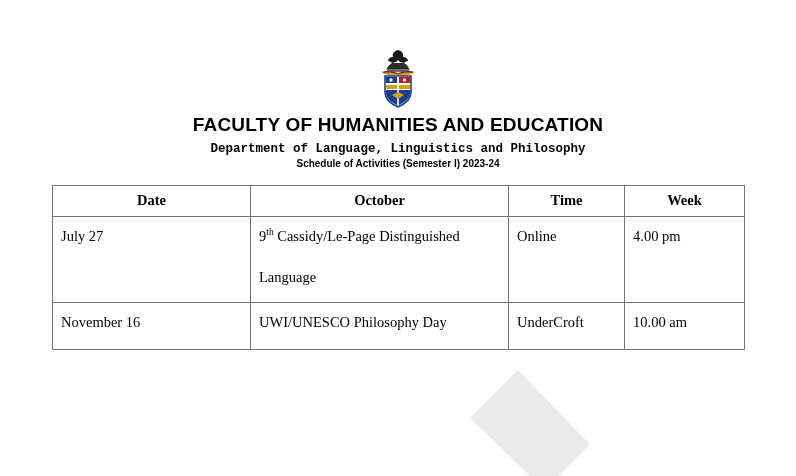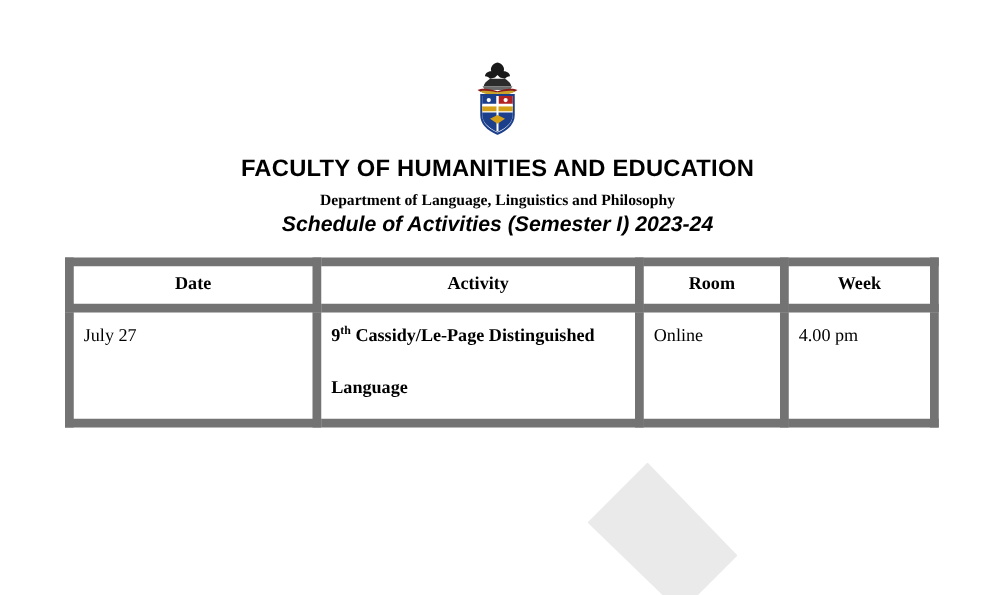--- a/index.html
+++ b/index.html
@@ -52,51 +52,49 @@
   .titles {
     text-align: center;
     position: relative;
     z-index: 1;
   }
   .faculty-title {
     font-family: "Liberation Sans", sans-serif;
     font-size: 19px;
     font-weight: bold;
     letter-spacing: .2px;
-    margin-top: 10px;
   }
   .dept-title {
-    font-family: Liberation Serif, serif;
+    font-family: Liberation Mono, monospace;
     font-size: 12.5px;
     font-weight: bold;
     margin-top: 6px;
   }
   .schedule-title {
     font-family: "Liberation Sans", sans-serif;
-    font-size: 17px;
+    font-size: 10px;
     font-weight: bold;
     margin-top: 2px;
-    font-style: italic;
   }
 
   .table-wrap {
     position: relative;
     z-index: 1;
     margin: 16px auto 0 auto;
     width: 692px;
   }
   table.schedule {
     border-collapse: collapse;
     width: 692px;
     table-layout: fixed;
     background: transparent;
   }
   table.schedule th,
   table.schedule td {
-    border: 7px solid #737373;
+    border: 1px solid #737373;
     vertical-align: top;
     font-size: 14.5px;
     line-height: 1.9;
     padding: 6px 8px 10px 8px;
   }
   table.schedule th {
     font-family: "Liberation Serif", serif;
     font-weight: bold;
     text-align: center;
     font-size: 14.5px;
@@ -107,21 +105,20 @@
   col.c-date   { width: 198px; }
   col.c-act    { width: 258px; }
   col.c-room   { width: 116px; }
   col.c-time   { width: 120px; }
 
   td.date-cell, td.room-cell, td.time-cell, td.act-cell {
     font-family: "Liberation Serif", serif;
   }
   .cell-line {
     display: block;
-    font-weight: bold;
   }
   .cell-line + .cell-line {
     margin-top: 14px;
   }
   sup {
     font-size: 9.5px;
     vertical-align: super;
     line-height: 0;
   }
   .row-tall td { height: 62px; }
@@ -174,32 +171,40 @@
     <table class="schedule">
       <colgroup>
         <col class="c-date">
         <col class="c-act">
         <col class="c-room">
         <col class="c-time">
       </colgroup>
       <thead>
         <tr>
           <th>Date</th>
-          <th>Activity</th>
-          <th>Room</th>
+          <th>October</th>
+          <th>Time</th>
           <th>Week</th>
         </tr>
       </thead>
       <tbody>
         <tr class="row-tall">
           <td class="date-cell">July 27</td>
           <td class="act-cell">
             <span class="cell-line"><span>9</span><sup>th</sup><span> Cassidy/Le-Page Distinguished</span></span>
             <span class="cell-line">Language</span>
           </td>
           <td class="room-cell">Online</td>
           <td class="time-cell">4.00 pm</td>
         </tr>
+        <tr class="row-short">
+          <td class="date-cell">November 16</td>
+          <td class="act-cell">
+            <span class="cell-line">UWI/UNESCO Philosophy Day</span>
+          </td>
+          <td class="room-cell">UnderCroft</td>
+          <td class="time-cell">10.00 am</td>
+        </tr>
       </tbody>
     </table>
   </div>
 
 </div>
 
 </body></html>

